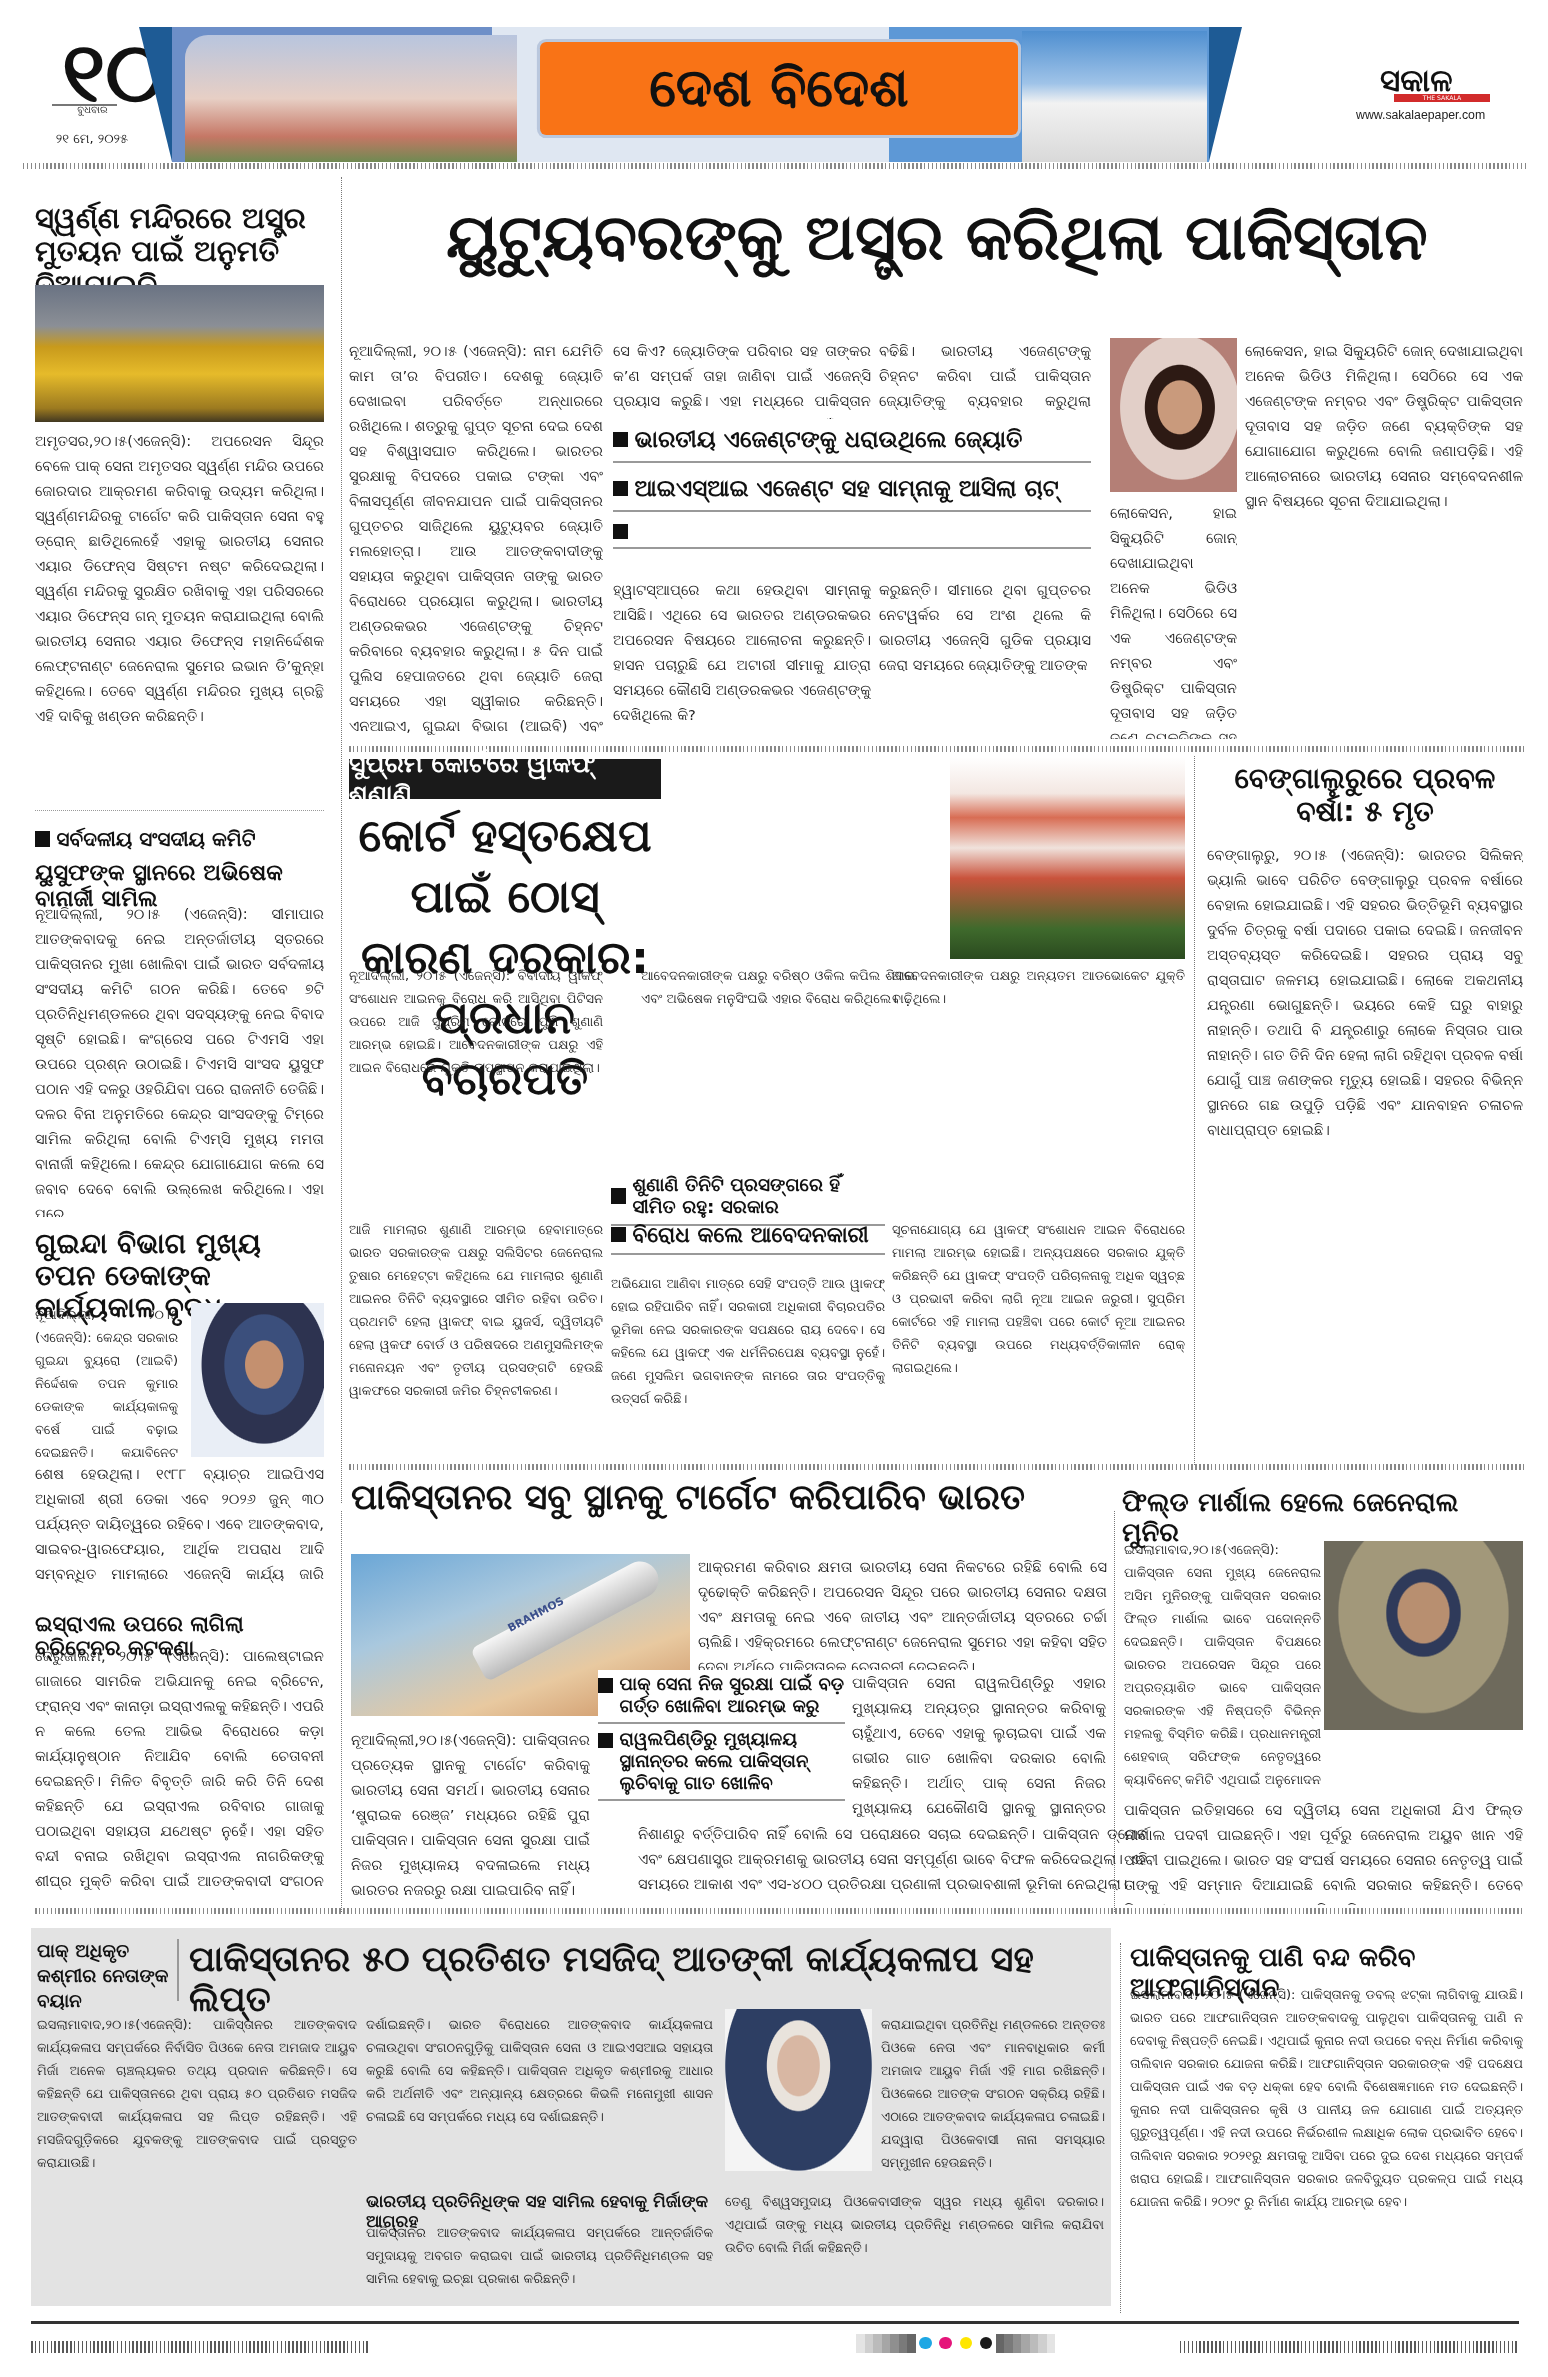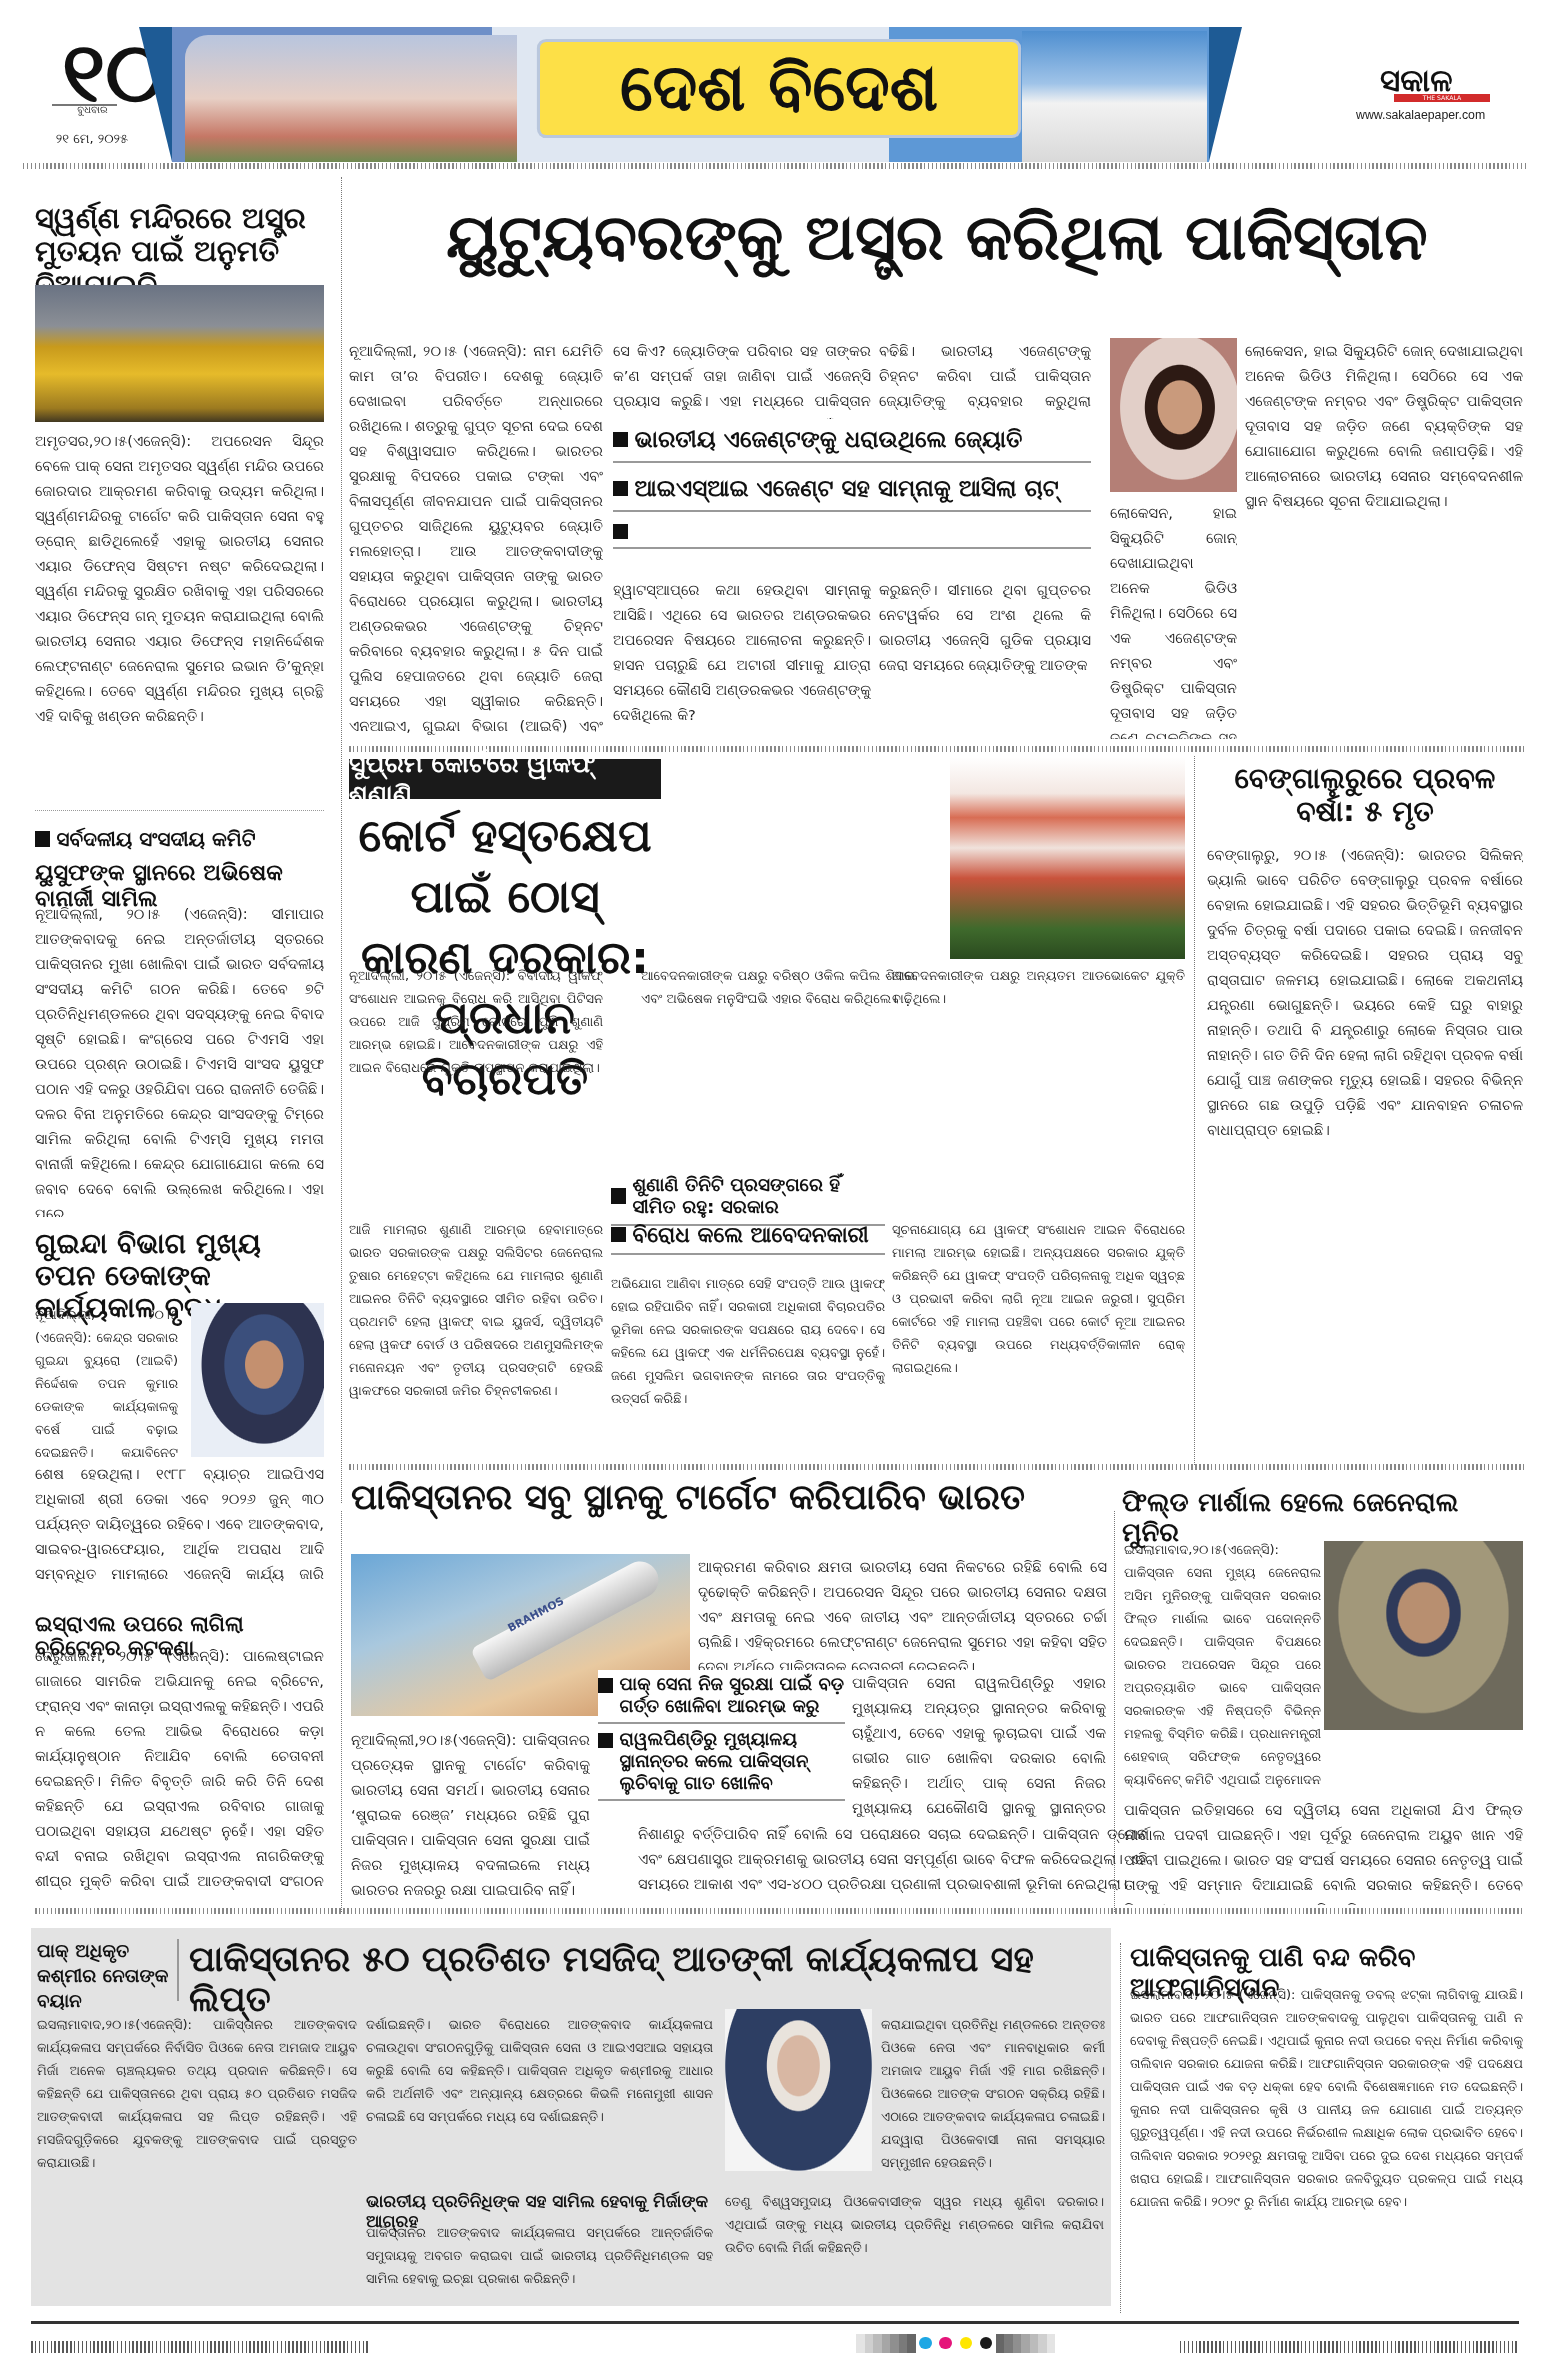--- a/index.html
+++ b/index.html
@@ -17,21 +17,21 @@
   
   .page-num { left: 62px; top: 31px; font-size: 83px; font-weight: bold; color: #111; font-family: "DejaVu Sans", sans-serif; line-height: 1; }
   .page-num-line { left: 52px; top: 104px; width: 65px; height: 1.5px; background: #777; }
   .day { left: 54px; top: 104px; width: 77px; font-size: 10px; text-align: center; }
   .date { left: 42px; top: 131px; width: 100px; font-size: 13px; text-align: center; }
   .banner { left: 139px; top: 27px; width: 1103px; height: 135px;
             background: linear-gradient(90deg, #1e5b95 0 3%, #6d8fc8 3% 32%, #dfe7f2 32% 68%, #5d98d6 68% 97%, #1e5b95 97%);
             clip-path: polygon(0 0, 100% 0, 97% 100%, 3% 100%); }
   .banner-left-img { left: 185px; top: 35px; width: 332px; height: 127px; background: linear-gradient(180deg,#b8c5de 0%,#e7cfc5 50%,#c57765 80%,#6f8a52 100%); border-radius: 23px 0 0 0; }
   .banner-right-img { left: 1022px; top: 31px; width: 185px; height: 131px; background: linear-gradient(180deg,#4f8fd0 0%,#9fc3e8 40%,#f2f2f2 55%,#d9d9d9 100%); }
-  .section-title { left: 540px; top: 42px; width: 478px; height: 93px; background: #fde047; border-radius: 6.2px; box-shadow: 0 0 0 3.1px #b9c7dd; display: flex; align-items: center; justify-content: center; font-size: 65px; font-weight: bold; color: #111; }
+  .section-title { left: 540px; top: 42px; width: 478px; height: 93px; background: #f97316; border-radius: 6.2px; box-shadow: 0 0 0 3.1px #b9c7dd; display: flex; align-items: center; justify-content: center; font-size: 53px; font-weight: bold; color: #111; }
   .logo { left: 1380px; top: 62px; font-size: 31px; font-weight: bold; color: #111; font-family: "DejaVu Serif", serif; }
   .logo-tag { left: 1394px; top: 94px; width: 96px; height: 7.7px; background: #d22b2b; color: #fff; font-size: 6.2px; text-align: center; line-height: 7.7px; }
   .site-url { left: 1356px; top: 108px; font-size: 12.3px; color: #222; font-family: "Liberation Sans", sans-serif; }
   .mast-rule { left: 23px; top: 163px; width: 1504px; }
 
   
   .photo { position: absolute; }
   .ph-golden { background: linear-gradient(180deg, #6a7383 0%, #8b8f96 30%, #c89a1c 45%, #e6bb2a 65%, #9c7a20 90%, #423821 100%); }
   .ph-woman { background: radial-gradient(ellipse at 55% 45%, #c99a7c 0 22%, #2d1a14 23% 35%, #e2cfc8 36% 60%, #b47f76 61%); }
   .ph-court { background: linear-gradient(180deg, #ffffff 0%, #f3e7e2 18%, #d86d54 30%, #f0e2dc 45%, #c9533c 60%, #3f6a2c 85%, #2a4a1f 100%); }

